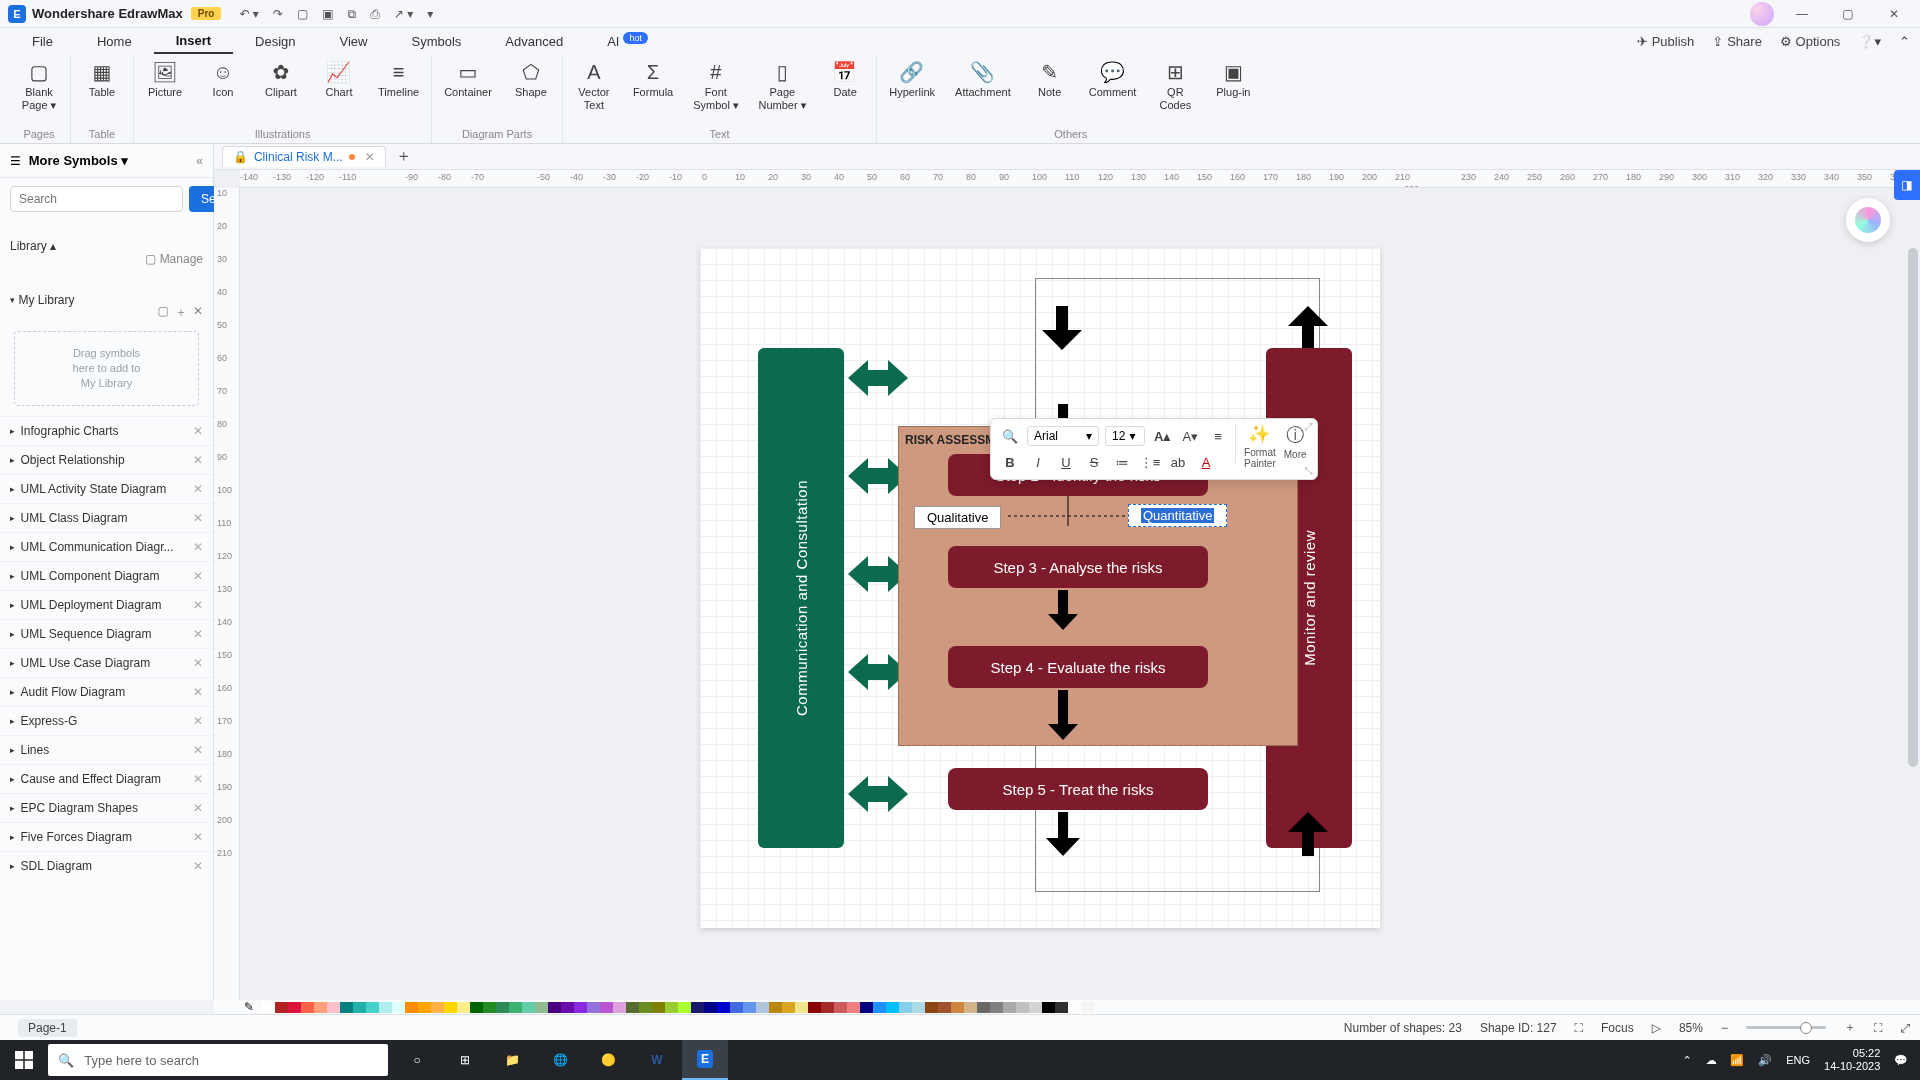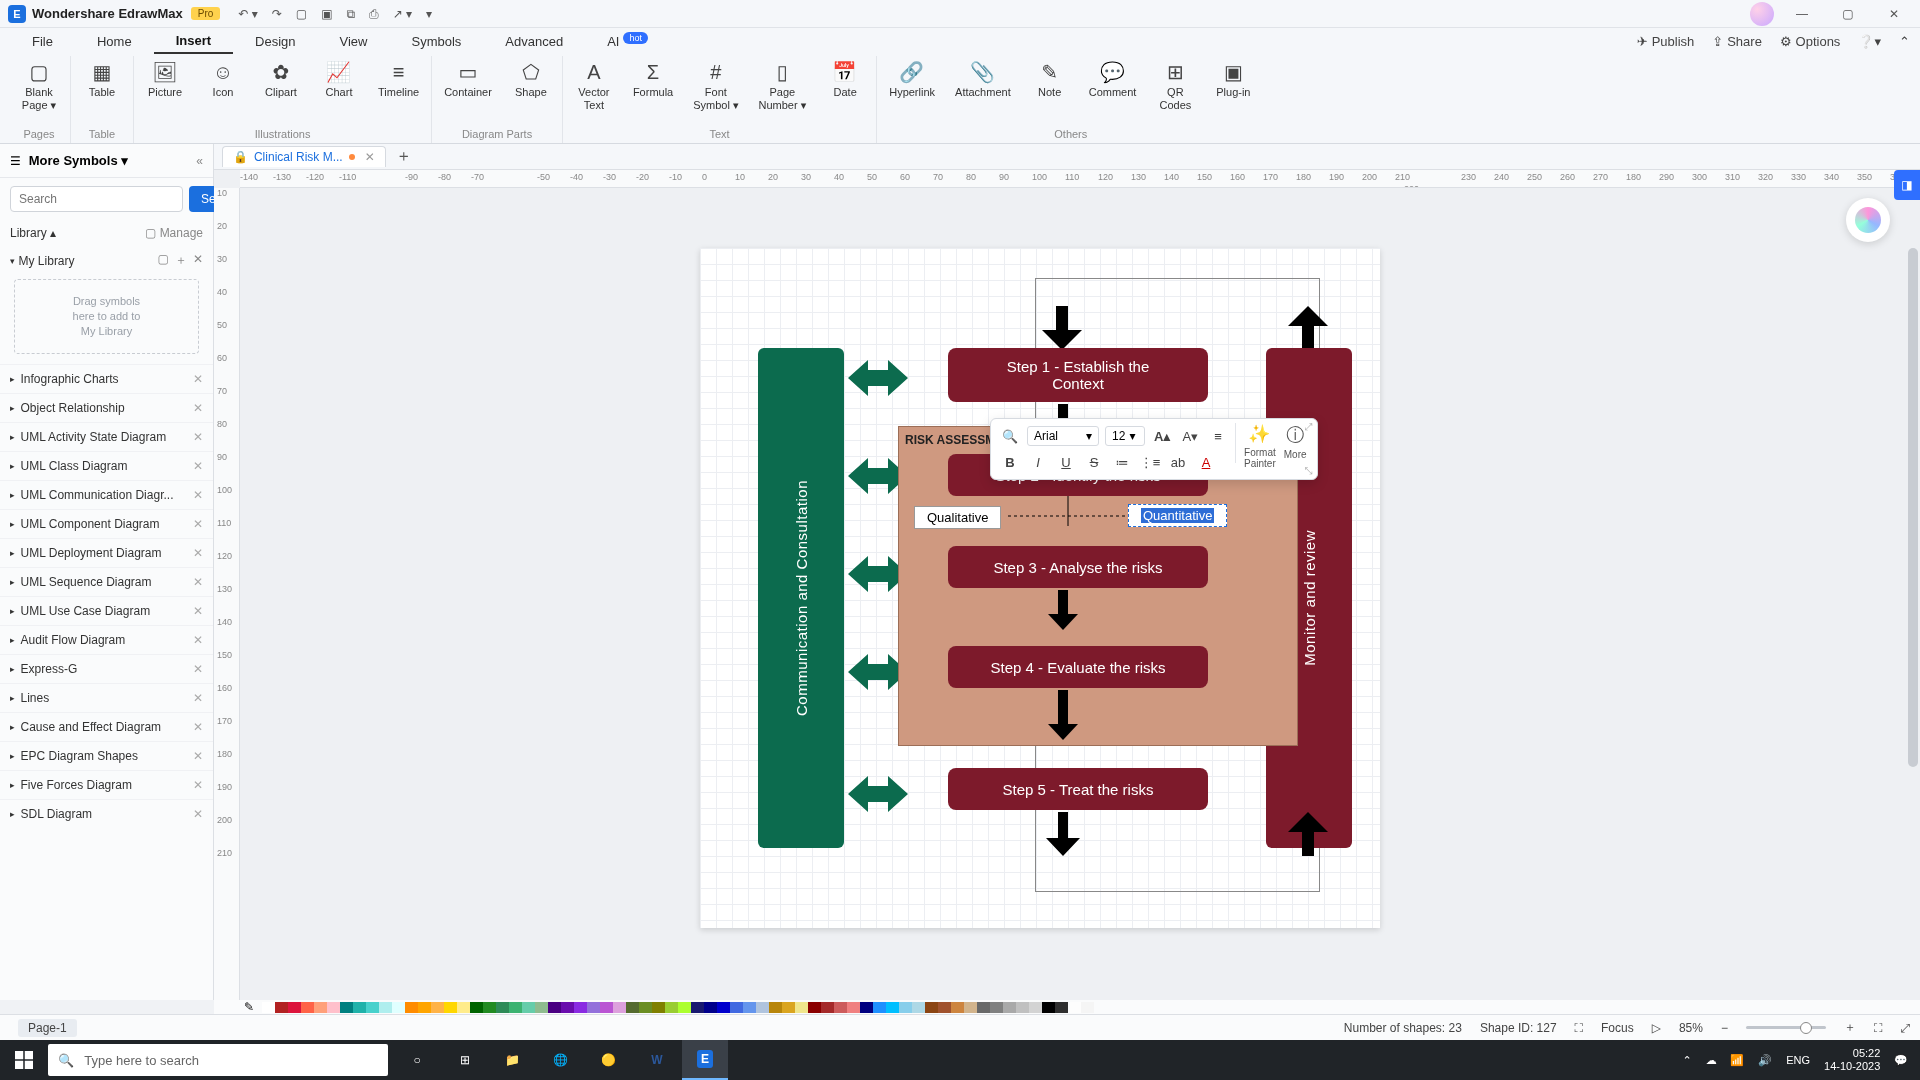--- a/index.html
+++ b/index.html
@@ -2,21 +2,21 @@
 <html><head>
 <meta charset="utf-8">
 <style>
 * { margin: 0; padding: 0; box-sizing: border-box; font-family: -apple-system, "Segoe UI", Arial, sans-serif; }
 body { background: #f0f2f5; width: 1920px; height: 1080px; overflow: hidden; position: relative; font-size: 12px; }
 
 
 .titlebar { height: 28px; background: #f5f7fa; display: flex; align-items: center; padding: 0 8px; border-bottom: 1px solid #e0e3e8; }
 .app-logo { width: 18px; height: 18px; background: #1b6fde; border-radius: 4px; margin-right: 6px; display:flex;align-items:center;justify-content:center;color:#fff;font-weight:bold;font-size:11px;}
 .app-title { font-weight: 600; color: #222; font-size: 13px; }
-.pro-badge { background: #ffd24d; color: #6b4b00; font-size: 10px; font-weight: 400; padding: 1px 7px; border-radius: 3px; margin-left: 8px; }
+.pro-badge { background: #ffd24d; color: #6b4b00; font-size: 10px; font-weight: 700; padding: 1px 7px; border-radius: 3px; margin-left: 8px; }
 .qat { display: flex; gap: 14px; margin-left: 18px; color: #555; }
 .qat span { cursor: pointer; }
 .title-right { margin-left: auto; display: flex; align-items: center; gap: 10px; }
 .avatar { width: 24px; height: 24px; border-radius: 50%; background: radial-gradient(circle at 30% 30%, #ffd1e8, #c9a8ff); }
 .win-btn { width: 36px; text-align: center; color: #555; }
 
 
 .menubar { height: 26px; background: #f5f7fa; display: flex; align-items: center; padding: 0 10px; gap: 0; font-size: 13px; }
 .menubar .mitem { padding: 4px 22px; color: #333; cursor: pointer; }
 .menubar .mitem.active { font-weight: 700; color: #111; border-bottom:2px solid #333;}
@@ -41,21 +41,21 @@
 .leftpanel { width: 214px; background: #fafbfc; border-right: 1px solid #dcdfe4; display: flex; flex-direction: column; }
 .lp-header { height: 34px; display: flex; align-items: center; padding: 0 10px; border-bottom: 1px solid #e6e8ec; }
 .lp-header .hamburger { margin-right: 8px; }
 .lp-header .title { font-weight: 600; font-size: 13px; }
 .lp-header .collapse { margin-left: auto; color: #888; }
 .lp-search { padding: 8px 10px; display: flex; gap: 6px; }
 .lp-search input { flex: 1; border: 1px solid #d0d4da; border-radius: 4px; padding: 5px 8px; font-size: 12px; }
 .lp-search button { background: #1b6fde; color: #fff; border: none; border-radius: 4px; padding: 5px 12px; font-size: 12px; cursor: pointer; }
 .lp-row { display: flex; align-items: center; padding: 6px 10px; font-size: 12px; color: #333; cursor:pointer;}
 .lp-row .arrow { margin-right: 4px; font-size: 9px;}
-.lp-row .actions { margin-left: auto; display: flex; gap: 6px; color: #888; }
+.lp-row .actions { margin-left: auto; display: flex; gap: 6px; color: #888; margin-top: 26px; }
 .lp-drop { margin: 4px 14px 10px; border: 1px dashed #c8ccd2; border-radius: 4px; padding: 14px 6px; text-align: center; font-size: 11px; color: #9aa0a8; line-height: 1.35; }
 .lp-list { flex:1; overflow:auto;}
 .lp-cat { display: flex; align-items: center; padding: 7px 10px; font-size: 12px; color: #333; border-top:1px solid #f0f1f4; cursor:pointer;}
 .lp-cat .arrow { font-size:9px; margin-right:6px;}
 .lp-cat .x { margin-left:auto; color:#aaa;}
 
 
 .canvas-wrap { flex: 1; position: relative; background: #eef0f3; }
 .doc-tabs { position: absolute; top: 0; left: 0; right: 0; height: 26px; background: #f5f7fa; display: flex; align-items: center; padding-left: 8px; border-bottom:1px solid #dcdfe4; z-index:5;}
 .doc-tab { display: flex; align-items: center; gap: 6px; background: #fff; border: 1px solid #d6dae0; border-bottom:none; padding: 3px 10px; border-radius: 4px 4px 0 0; font-size: 12px; color: #1b6fde;}
@@ -539,22 +539,20 @@
               <polygon points="0,18 20,0 20,10 40,10 40,0 60,18 40,36 40,26 20,26 20,36" fill="#0c6b4e"></polygon>
             </svg>
           <svg class="harrow" style="left:120px; top:498px;" width="60" height="36">
               <polygon points="0,18 20,0 20,10 40,10 40,0 60,18 40,36 40,26 20,26 20,36" fill="#0c6b4e"></polygon>
             </svg>
 
           <div class="assessbox">
             <div class="assess-title">RISK ASSESSMENT</div>
           </div>
 
-          <div class="stepbox" style="left:220px; top:70px; width:260px; height:54px; white-space:pre-line;">Step 1 - Establish the
-Context</div>
           <svg class="varrow" style="left:320px; top:126px;" width="30" height="30">
               <polygon points="10,0 20,0 20,14 30,14 15,30 0,14 10,14" fill="#000"></polygon>
             </svg>
           <div class="stepbox" style="left:220px; top:176px; width:260px; height:42px;">Step 2 - Identify  the risks</div>
 
           <div class="qualibox" style="left:186px; top:228px;">Qualitative</div>
           <div class="quantbox" style="left:400px; top:226px;"><span class="seltext">Quantitative</span></div>
           <svg style="position:absolute; left:280px; top:218px;" width="140" height="30">
               <line x1="0" y1="20" x2="120" y2="20" stroke="#000" stroke-dasharray="3,3"></line>
               <line x1="60" y1="0" x2="60" y2="40" stroke="#000"></line>

